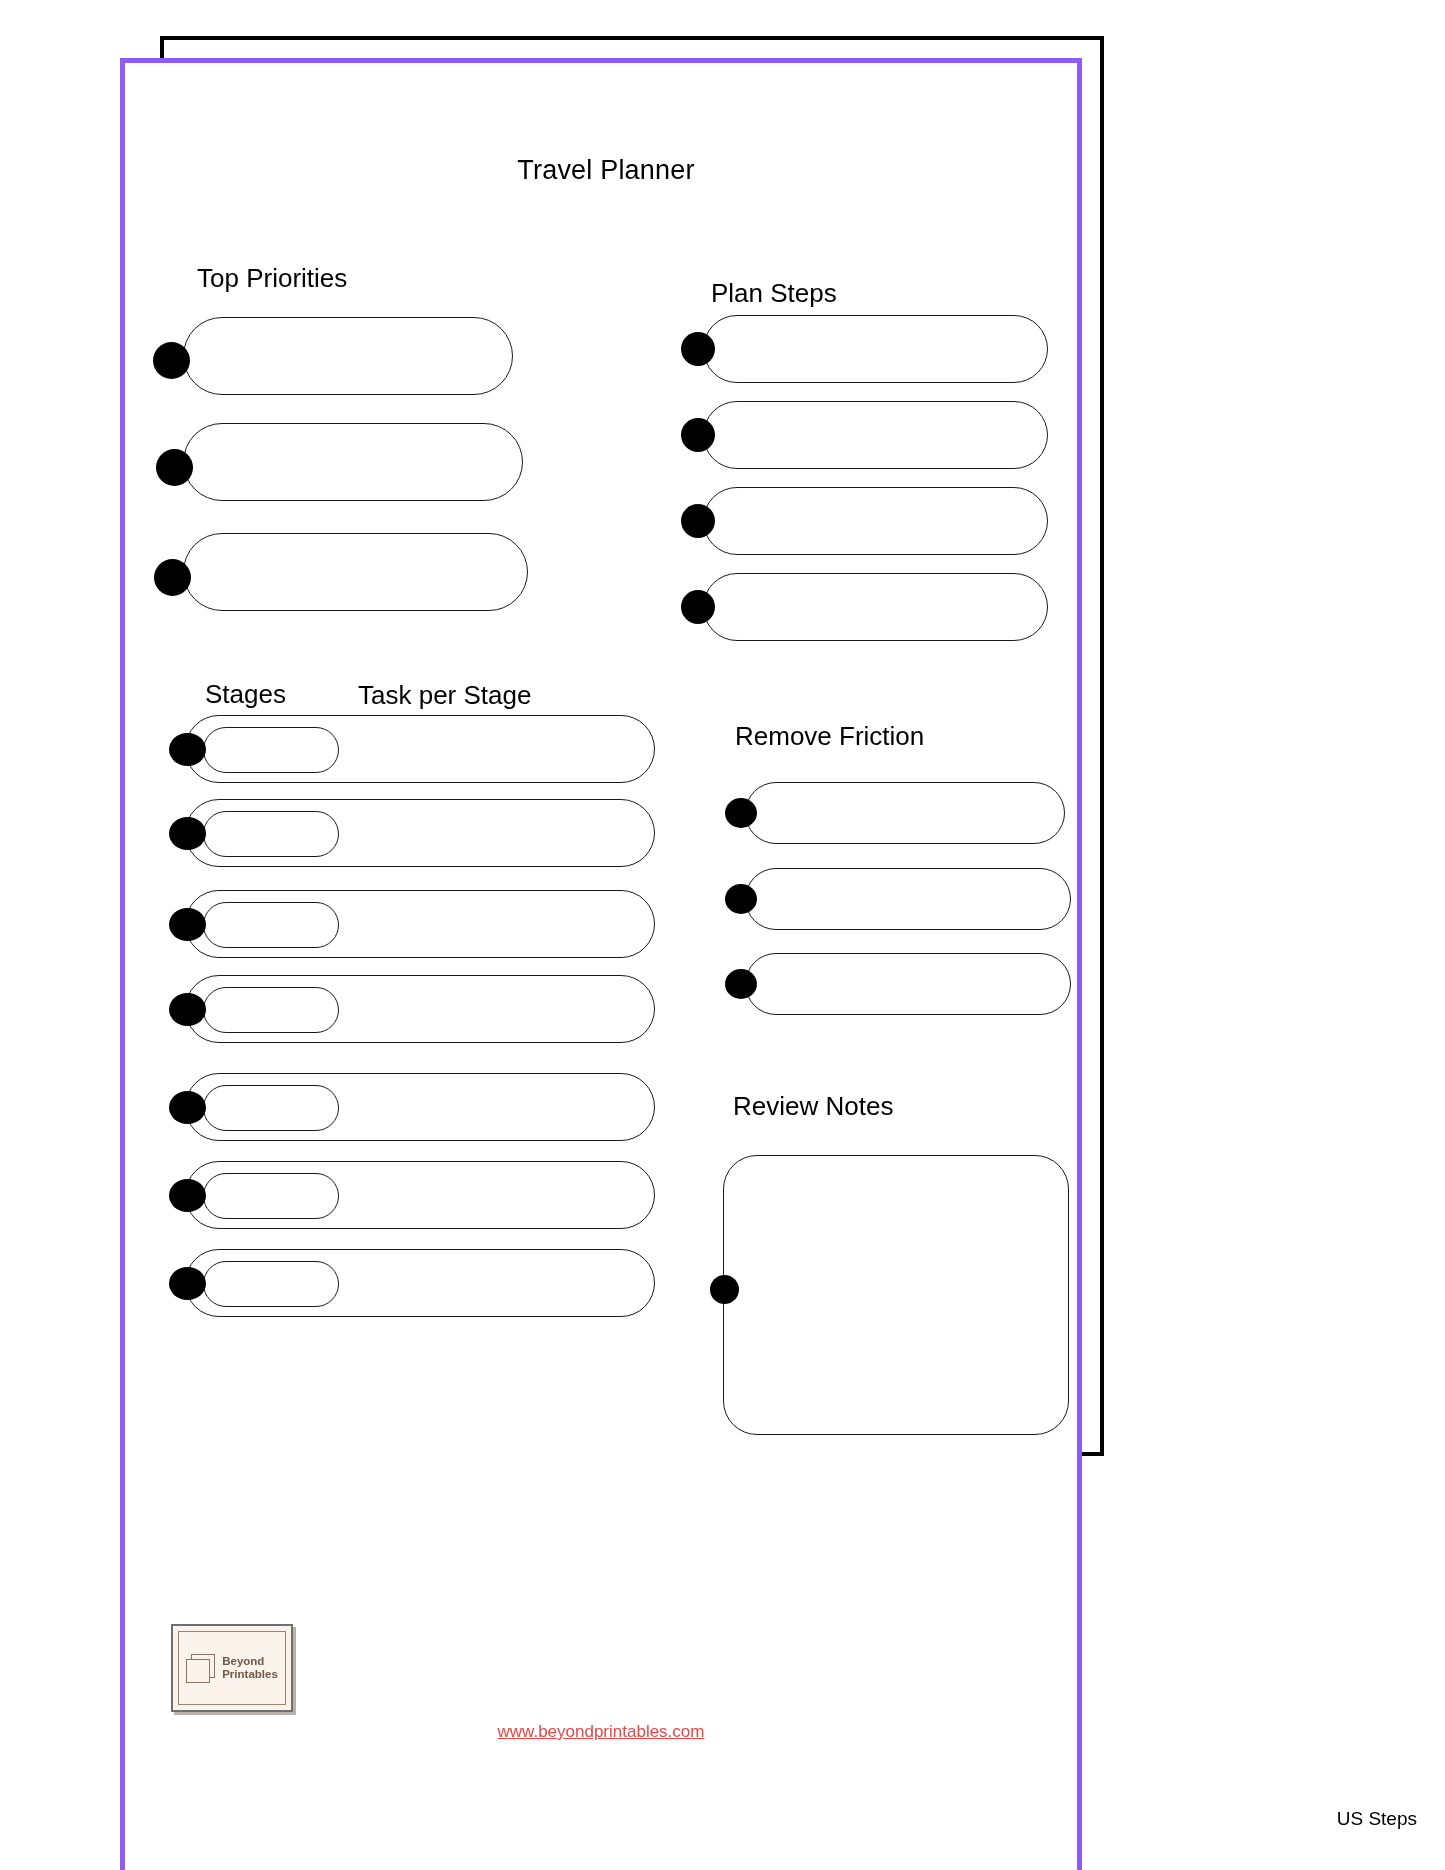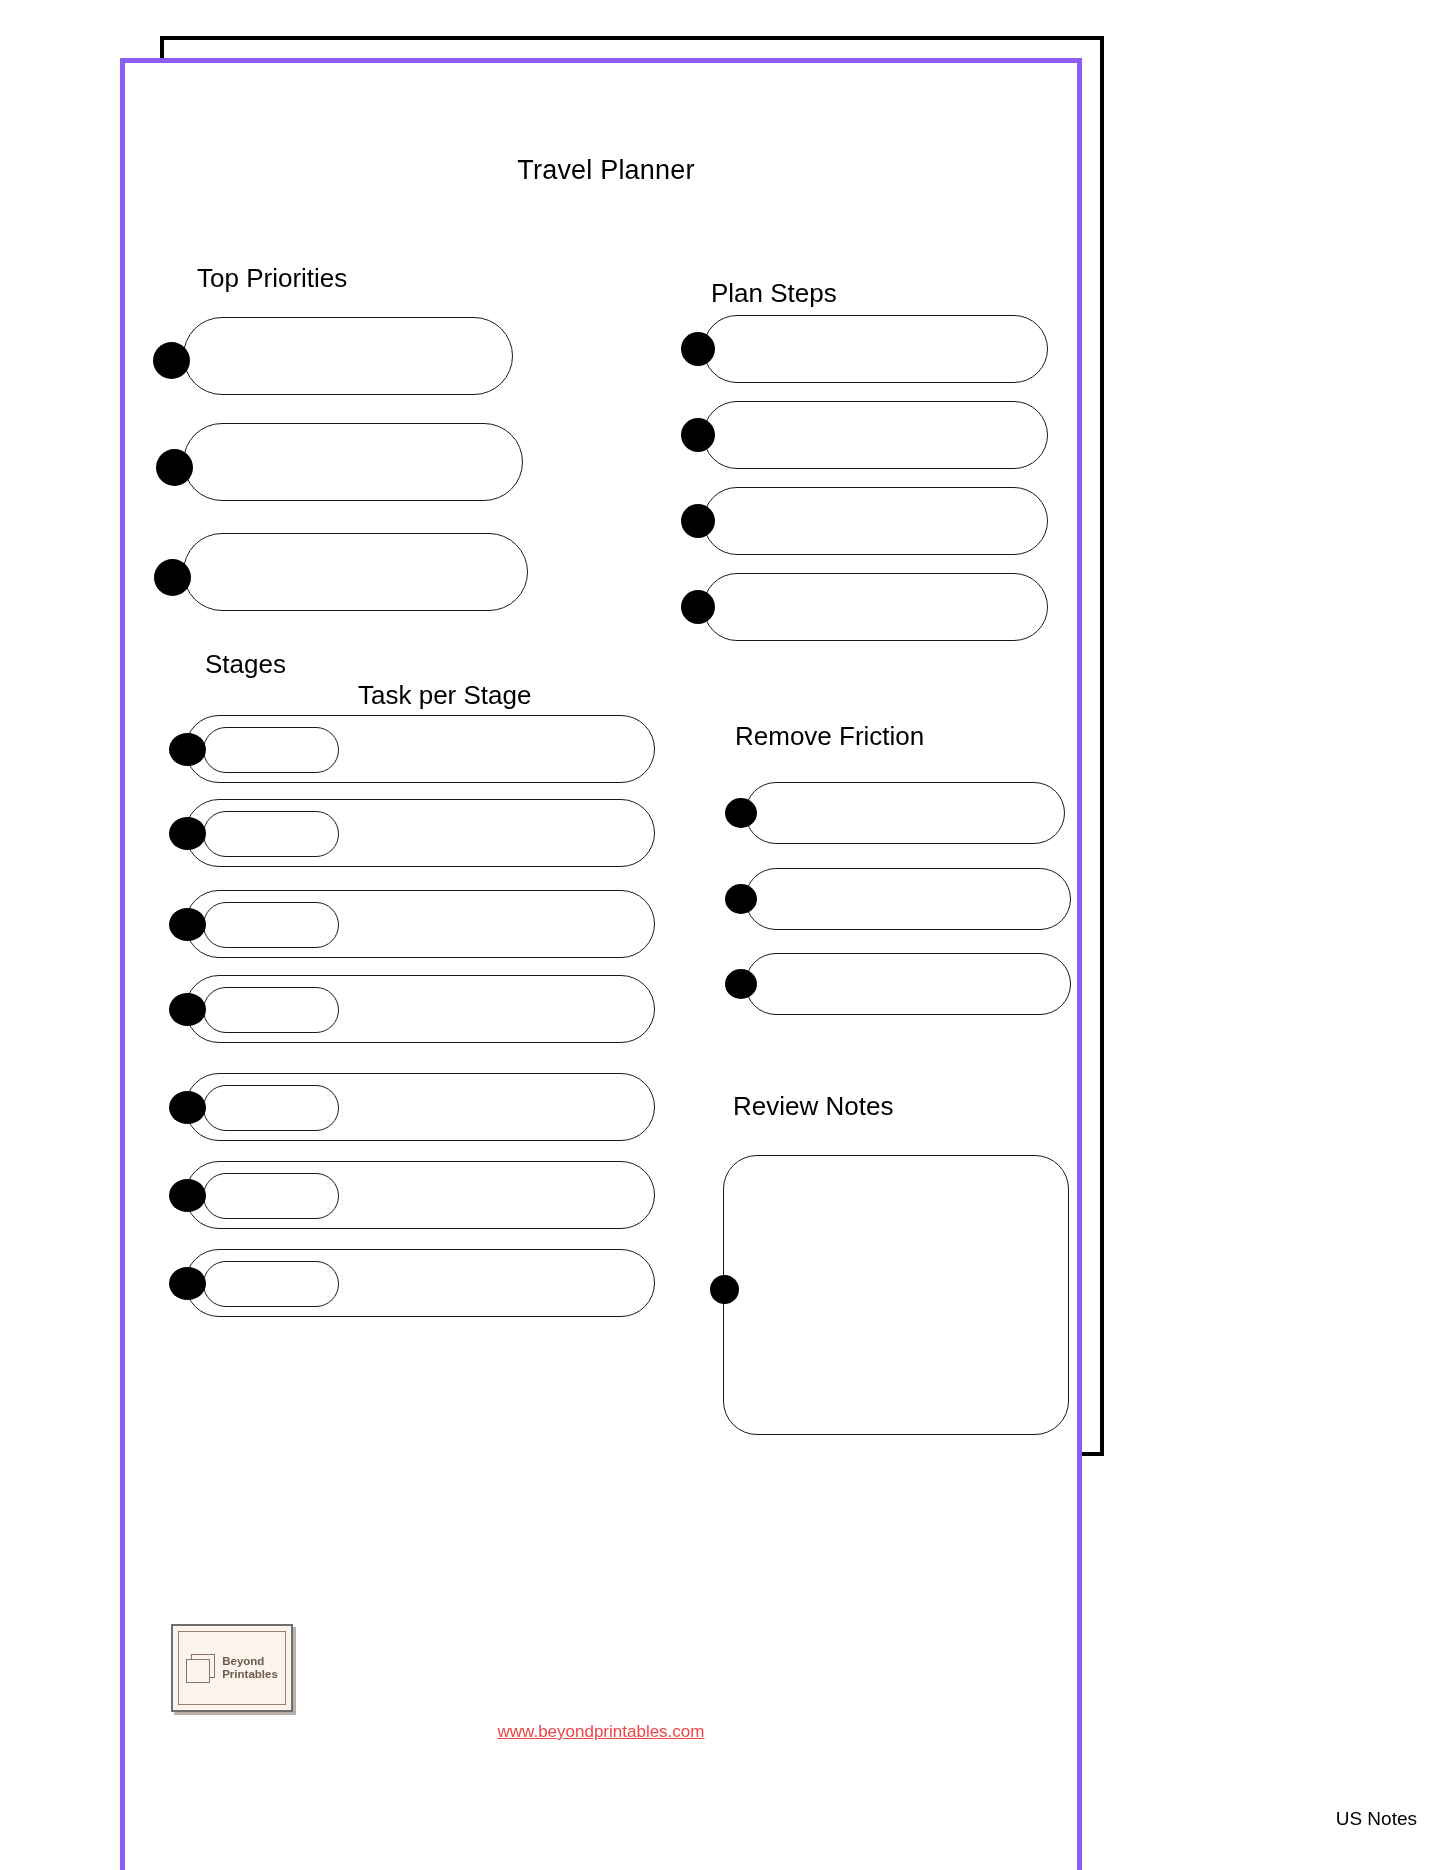--- a/index.html
+++ b/index.html
@@ -169,21 +169,21 @@
 
   <div class="pill" style="left:578px; top:338px; width:345px; height:68px; border-radius:34px;"></div>
   <div class="bullet" style="left:556px; top:355px; width:34px; height:34px;"></div>
 
   <div class="pill" style="left:578px; top:424px; width:345px; height:68px; border-radius:34px;"></div>
   <div class="bullet" style="left:556px; top:441px; width:34px; height:34px;"></div>
 
   <div class="pill" style="left:578px; top:510px; width:345px; height:68px; border-radius:34px;"></div>
   <div class="bullet" style="left:556px; top:527px; width:34px; height:34px;"></div>
 
-  <div class="heading" style="left:80px; top:586px;">Stages</div>
+  <div class="heading" style="left:80px; top:616px;">Stages</div>
   <div class="heading" style="left:233px; top:617px;">Task per Stage</div>
 
   <div class="pill" style="left:60px; top:652px; width:470px; height:68px; border-radius:34px;"></div>
   <div class="pill" style="left:78px; top:664px; width:136px; height:46px; border-radius:23px;"></div>
   <div class="bullet" style="left:44px; top:670px; width:37px; height:33px;"></div>
 
   <div class="pill" style="left:60px; top:736px; width:470px; height:68px; border-radius:34px;"></div>
   <div class="pill" style="left:78px; top:748px; width:136px; height:46px; border-radius:23px;"></div>
   <div class="bullet" style="left:44px; top:754px; width:37px; height:33px;"></div>
 
@@ -233,13 +233,13 @@
     </span>
     <span class="logo-text">
       <span class="l1">Beyond</span><br>
       <span class="l2">Printables</span>
     </span>
   </div>
 </div>
 
 <div class="footer-url" style="left:120px;">www.beyondprintables.com</div>
 
-<div class="paper-size">US Notes</div>
+<div class="paper-size">US Steps</div>
 
 </body></html>

